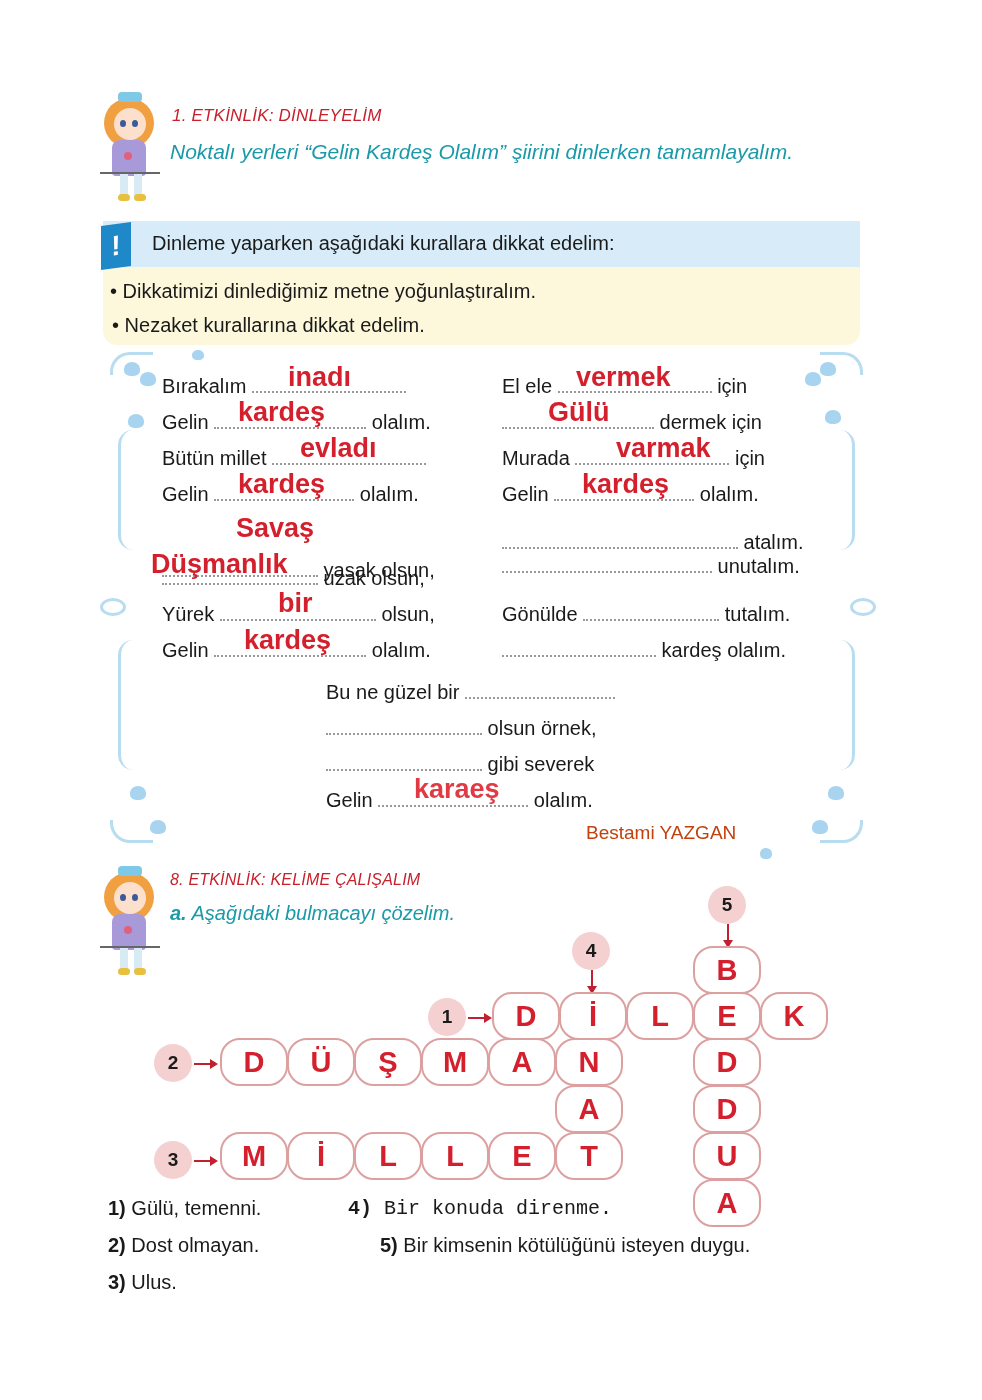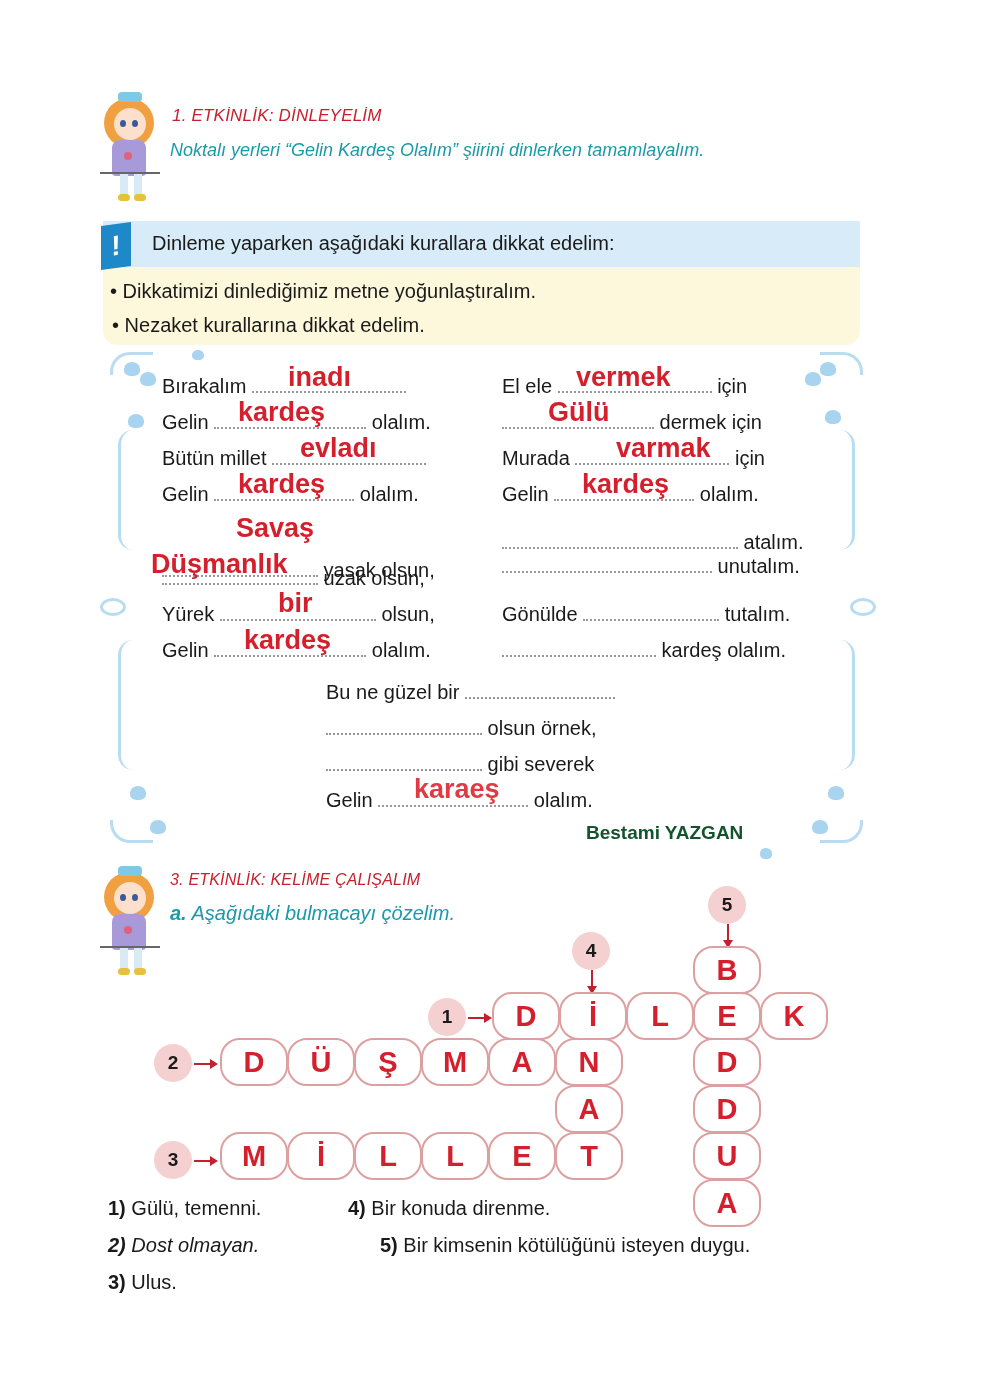--- a/index.html
+++ b/index.html
@@ -16,34 +16,34 @@
   .girl .face { position:absolute; left:14px; top:16px; width:32px; height:32px; border-radius:50%; background:#fde0cc; }
   .girl .eye { position:absolute; top:28px; width:6px; height:7px; border-radius:50%; background:#3a5a9a; }
   .girl .bow { position:absolute; left:18px; top:0px; width:24px; height:10px; background:#7ec8e8; border-radius:4px; }
   .girl .body { position:absolute; left:12px; top:48px; width:34px; height:36px; background:#a89ad8; border-radius:8px 8px 4px 4px; }
   .girl .heart { position:absolute; left:24px; top:60px; width:8px; height:8px; background:#e06080; border-radius:50%; }
   .girl .leg { position:absolute; top:82px; width:8px; height:22px; background:#d8eaf4; }
   .girl .shoe { position:absolute; top:102px; width:12px; height:7px; background:#e8c040; border-radius:4px; }
   .girl .bench { position:absolute; left:0; top:80px; width:60px; height:2px; background:#666; }
 
   .act-title { position:absolute; color:#c8202c; font-style:italic; font-size:17px; letter-spacing:0.2px; }
-  .act-sub { position:absolute; color:#1a9aa8; font-style:italic; font-size:18px; }
+  .act-sub { position:absolute; color:#1a9aa8; font-style:italic; font-size:21px; }
 
   
   .rule-head { position:absolute; left:103px; top:221px; width:757px; height:46px; background:#d7ecf8; }
   .rule-body { position:absolute; left:103px; top:267px; width:757px; height:78px; background:#fdf8dc; border-radius:0 0 14px 14px; }
   .excl { position:absolute; left:101px; top:224px; width:30px; height:44px; background:#1e88c8; color:#fff;
           font-weight:bold; font-size:28px; text-align:center; line-height:44px; transform:skewY(-8deg); }
   .rule-text { position:absolute; font-size:20px; color:#1a1a1a; }
 
   
   .line { position:absolute; font-size:20px; color:#1a1a1a; white-space:nowrap; height:28px; line-height:28px; }
   .dots { display:inline-block; border-bottom:2px dotted #999; height:18px; vertical-align:baseline; position:relative; }
   .ans { position:absolute; color:#d4202c; font-weight:bold; font-size:27px; white-space:nowrap; }
-  .author { position:absolute; font-weight:bold; font-size:19px; color:#14532d; }
+  .author { position:absolute; font-weight:normal; font-size:19px; color:#c2410c; }
 
   .frame-line { position:absolute; border-color:#b8dcf0; border-style:solid; }
   .heart-deco { position:absolute; width:16px; height:14px; background:#a8d4f0; border-radius:50% 50% 40% 40%; }
 
   
   .cell { position:absolute; width:64px; height:44px; border:2px solid #dca0a0; border-radius:20px;
           background:#fff; color:#d4202c; font-weight:bold; font-size:29px; text-align:center; line-height:44px; box-sizing:content-box; }
   .num { position:absolute; width:38px; height:38px; border-radius:50%; background:#f4d0d0; color:#1a1a1a;
          font-weight:bold; font-size:19px; text-align:center; line-height:38px; }
   .arrow-h { position:absolute; height:2px; background:#c02030; }
@@ -160,21 +160,21 @@
   <div class="eye" style="left:20px;"></div>
     <div class="eye" style="left:32px;"></div>
   <div class="body"></div>
     <div class="heart"></div>
   <div class="bench"></div>
   <div class="leg" style="left:20px;"></div>
     <div class="leg" style="left:34px;"></div>
   <div class="shoe" style="left:18px;"></div>
     <div class="shoe" style="left:34px;"></div>
 </div>
-<div class="act-title" style="left:170px;top:871px;font-size:16px;">3. ETKİNLİK: KELİME ÇALIŞALIM</div>
+<div class="act-title" style="left:170px;top:871px;font-size:16px;">8. ETKİNLİK: KELİME ÇALIŞALIM</div>
 <div class="act-sub" style="left:170px;top:902px;font-size:20px;"><b style="color:#1a9aa8;">a.</b> <span>Aşağıdaki bulmacayı çözelim.</span></div>
 
 <div class="num" style="left:428px;top:998px;">1</div>
 <div class="arrow-h" style="left:468px;top:1017px;width:22px;"></div>
 <div class="num" style="left:154px;top:1044px;">2</div>
 <div class="arrow-h" style="left:194px;top:1063px;width:22px;"></div>
 <div class="num" style="left:154px;top:1141px;">3</div>
 <div class="arrow-h" style="left:194px;top:1160px;width:22px;"></div>
 <div class="num" style="left:572px;top:932px;">4</div>
 <div class="arrow-v" style="left:591px;top:970px;height:22px;"></div>
@@ -203,16 +203,16 @@
 <div class="cell" style="left:555px;top:1085px;">A</div>
 
 <div class="cell" style="left:220px;top:1132px;">M</div>
 <div class="cell" style="left:287px;top:1132px;">İ</div>
 <div class="cell" style="left:354px;top:1132px;">L</div>
 <div class="cell" style="left:421px;top:1132px;">L</div>
 <div class="cell" style="left:488px;top:1132px;">E</div>
 <div class="cell" style="left:555px;top:1132px;">T</div>
 
 <div class="clue" style="left:108px;top:1197px;"><b>1)</b> <span>Gülü, temenni.</span></div>
-<div class="clue" style="left:108px;top:1234px;font-style:italic;"><b>2)</b> <span>Dost olmayan.</span></div>
+<div class="clue" style="left:108px;top:1234px;"><b>2)</b> <span>Dost olmayan.</span></div>
 <div class="clue" style="left:108px;top:1271px;"><b>3)</b> <span>Ulus.</span></div>
-<div class="clue" style="left:348px;top:1197px;"><b>4)</b> <span>Bir konuda direnme.</span></div>
+<div class="clue" style="left:348px;top:1197px;font-family:Liberation Mono, monospace;"><b>4)</b> <span>Bir konuda direnme.</span></div>
 <div class="clue" style="left:348px;top:1234px;margin-left:32px;"><b>5)</b> <span>Bir kimsenin kötülüğünü isteyen duygu.</span></div>
 
 </body></html>

